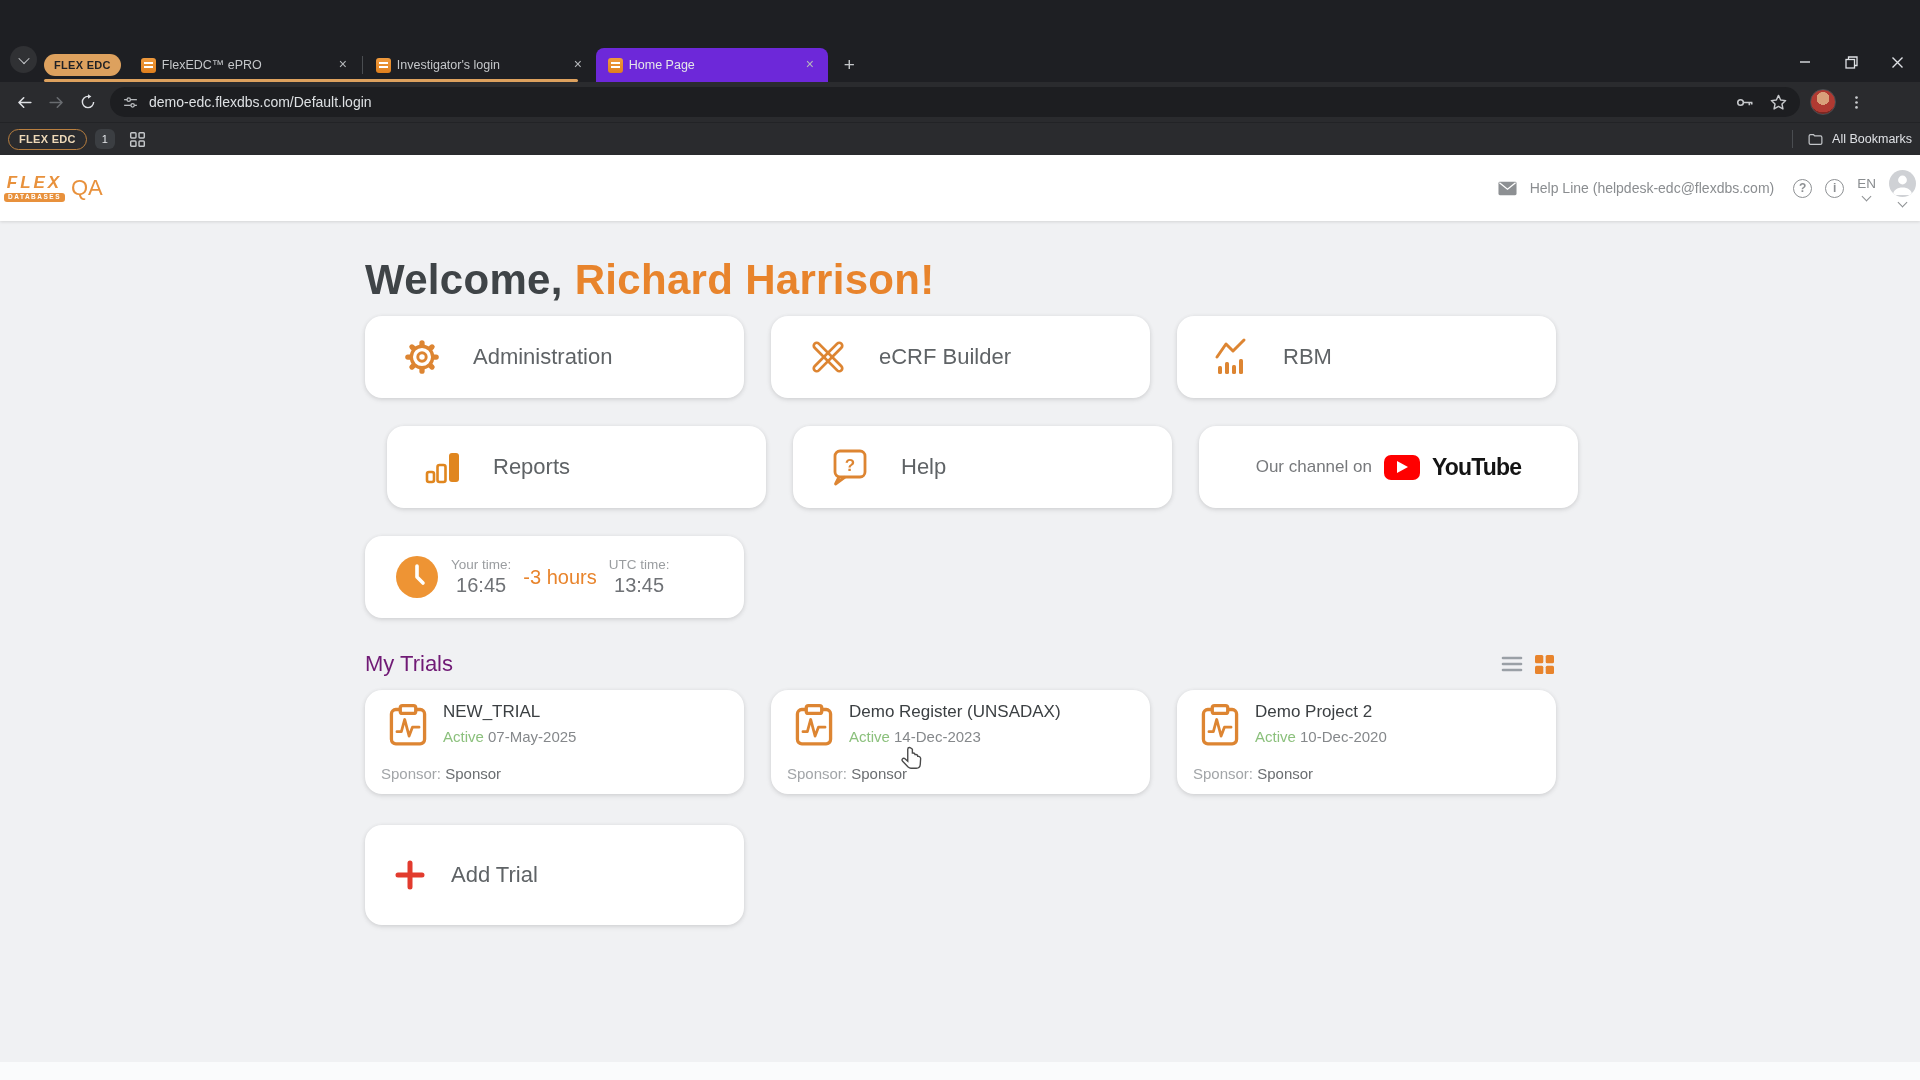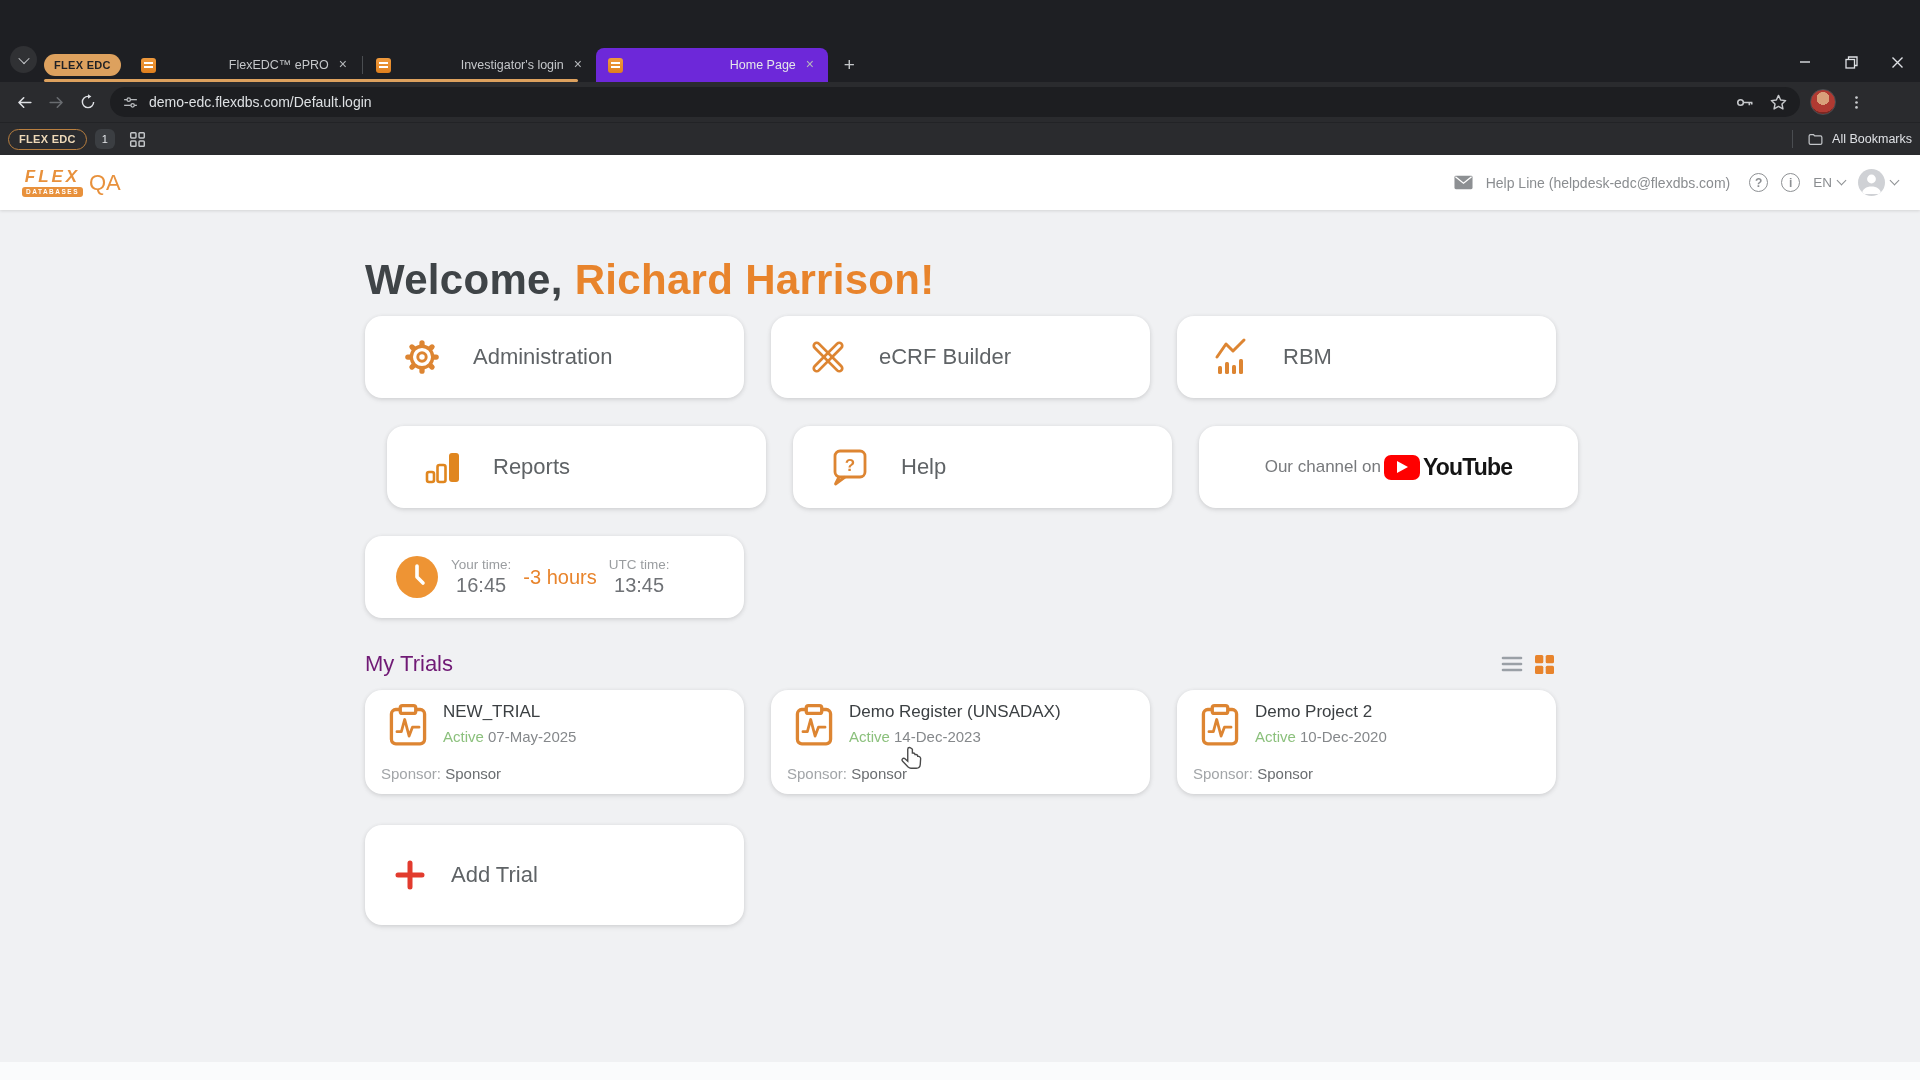--- a/index.html
+++ b/index.html
@@ -7,21 +7,21 @@
   body { font-family:"Liberation Sans", sans-serif; background:#f0f1f3; position:relative; }
 
   
   .tabstrip { position:absolute; top:0; left:0; width:1920px; height:82px; background:#1e1f23; }
   .tab-search { position:absolute; left:10px; bottom:9px; width:27px; height:27px; border-radius:50%; background:#303134; display:flex; align-items:center; justify-content:center; }
   .chev { width:8px; height:8px; border-right:1.8px solid #c8cacd; border-bottom:1.8px solid #c8cacd; transform:rotate(45deg) translate(-1px,-1px); }
   .tabs-row { position:absolute; left:44px; bottom:0; height:34px; display:flex; align-items:center; }
   .group-pill { height:22px; padding:0 10px; border-radius:11px; background:#dda15e; color:#1f2125; font-size:11px; font-weight:bold; display:flex; align-items:center; margin-right:8px; letter-spacing:.3px; }
   .tab { height:34px; display:flex; align-items:center; padding:0 10px 0 12px; color:#c5c7ca; font-size:12.5px; width:232px; position:relative; }
   .tab.active { background:#6d28d9; border-radius:8px 8px 0 0; color:#e4e6e9; }
-  .tab-label { flex:1; white-space:nowrap; overflow:hidden; margin:16px 6px;text-align:right; }
+  .tab-label { flex:1; white-space:nowrap; overflow:hidden; margin:16px 6px; }
   .favicon { width:15px; height:15px; border-radius:3px; background:linear-gradient(180deg,#ef9a3d,#e07f1d); position:relative; flex:0 0 auto; }
   .favicon::before { content:""; position:absolute; left:3px; right:3px; top:4px; height:2px; background:#fff; box-shadow:0 4px 0 #fff; }
   .tab-close { width:16px; height:16px; border-radius:50%; color:#b6b9bc; font-size:14px; line-height:15px; text-align:center; flex:0 0 auto; }
   .tab-sep { width:1px; height:18px; background:#4a4d51; margin:0 1px; }
   .group-line { position:absolute; left:44px; bottom:0; width:534px; height:3px; background:#dda15e; border-radius:2px; }
   .newtab { width:27px; height:27px; margin-left:8px; color:#c5c7ca; font-size:19px; display:flex; align-items:center; justify-content:center; border-radius:50%; }
   .wincontrols { position:absolute; right:0; top:44px; height:36px; display:flex; align-items:center; }
   .winbtn { width:46px; height:32px; display:flex; align-items:center; justify-content:center; color:#dfe1e5; }
 
   .toolbar { position:absolute; top:82px; left:0; width:1920px; height:40px; background:#2a2b2e; display:flex; align-items:center; padding:0 8px; }
@@ -32,44 +32,44 @@
   .profile-avatar { width:26px; height:26px; border-radius:50%; background:radial-gradient(circle at 50% 35%, #d9a07a 0 32%, #b03a32 33% 70%, #7e2722 71%); border:1px solid #4a4d51; }
 
   .bookmarksbar { position:absolute; top:122px; left:0; width:1920px; height:33px; background:#2a2b2e; display:flex; align-items:center; padding:0 8px; border-top:1px solid #222326; }
   .bm-pill { height:21px; padding:0 10px; border:1.5px solid #b97f3f; border-radius:11px; color:#eed9b8; font-size:11px; font-weight:bold; display:flex; align-items:center; letter-spacing:.3px; }
   .bm-count { height:20px; min-width:20px; margin-left:8px; background:#3b3e42; border-radius:6px; color:#e4e6e9; font-size:11px; display:flex; align-items:center; justify-content:center; }
   .bm-apps { margin-left:14px; display:flex; align-items:center; }
   .bm-right { margin-left:auto; display:flex; align-items:center; gap:8px; color:#dfe1e5; font-size:12.5px; }
   .bm-divider { width:1px; height:18px; background:#4a4d51; margin-right:6px; }
 
   
-  .appheader { position:absolute; top:155px; left:0; width:1920px; height:55px; background:#ffffff; box-shadow:0 1px 3px rgba(0,0,0,.12); display:flex; align-items:center; padding:0 22px; }
+  .appheader { position:absolute; top:155px; left:0; width:1920px; height:66px; background:#ffffff; box-shadow:0 1px 3px rgba(0,0,0,.12); display:flex; align-items:center; padding:0 4px; }
   .brand { display:flex; align-items:center; }
   .brand-stack { display:flex; flex-direction:column; align-items:center; line-height:1; }
   .brand-word { color:#e8913c; font-size:17px; font-weight:bold; letter-spacing:3px; font-style:italic; }
   .brand-sub { margin-top:2px; background:#e8913c; color:#fff; font-size:6.5px; font-weight:bold; letter-spacing:1.5px; padding:1.5px 4px; border-radius:3px; }
   .brand-env { color:#e8913c; font-size:22px; margin-left:6px; }
   .hdr-right { margin-left:auto; display:flex; align-items:center; gap:13px; color:#8a8d90; font-size:14px; }
   .round-ic { width:19px; height:19px; border:1.5px solid #8d9093; border-radius:50%; display:flex; align-items:center; justify-content:center; font-size:12px; color:#8d9093; font-weight:bold; }
-  .lang { display:flex; align-items:center; gap:6px; font-size:13.5px; }
+  .lang { display:flex; align-items:center; gap:6px; font-size:13.5px;flex-direction:column; }
   .chev-gray { width:7px; height:7px; border-right:1.6px solid #8d9093; border-bottom:1.6px solid #8d9093; transform:rotate(45deg); margin-top:-4px; }
   .user-avatar { width:27px; height:27px; border-radius:50%; background:#cfd1d5; overflow:hidden; display:flex; align-items:center; justify-content:center; }
 
   
   .content { position:absolute; top:210px; left:365px; width:1190px; }
   .welcome { margin-top:46px; font-size:42px; color:#3f4447; letter-spacing:.3px; }
   .welcome .name { color:#e8842c; }
 
   .grid3 { display:grid; grid-template-columns:379px 379px 379px; column-gap:27px; }
   .card { background:#fff; border-radius:17px; box-shadow:0 1px 4px rgba(0,0,0,.10), 0 2px 6px rgba(0,0,0,.06); }
   .menu-card { height:82px; display:flex; align-items:center; padding-left:36px; gap:30px; cursor:pointer; }
   .menu-card .label { font-size:22px; color:#5f6366; }
   .row1 { margin-top:12px; }
   .row2 { margin-top:28px;padding-left:22px; }
-  .yt-card { justify-content:center; padding-left:0; gap:3px; }
+  .yt-card { justify-content:center; padding-left:0; gap:12px; }
   .yt-prefix { font-size:17px; color:#77797c; }
   .yt-badge { width:36px; height:25px; background:#f00; border-radius:7px; display:flex; align-items:center; justify-content:center; }
   .yt-badge::before { content:""; border-left:11px solid #fff; border-top:6.5px solid transparent; border-bottom:6.5px solid transparent; margin-left:2px; }
   .yt-word { font-size:23px; font-weight:bold; color:#141414; letter-spacing:-.8px; }
 
   .time-card { margin-top:28px; width:379px; height:82px; display:flex; align-items:center; padding-left:30px; gap:12px; }
   .tc-block { text-align:center; }
   .tc-label { font-size:13.5px; color:#9a9da0; }
   .tc-value { font-size:20px; color:#6f7276; margin-top:2px; }
   .tc-offset { font-size:20px; color:#e8842c; }

